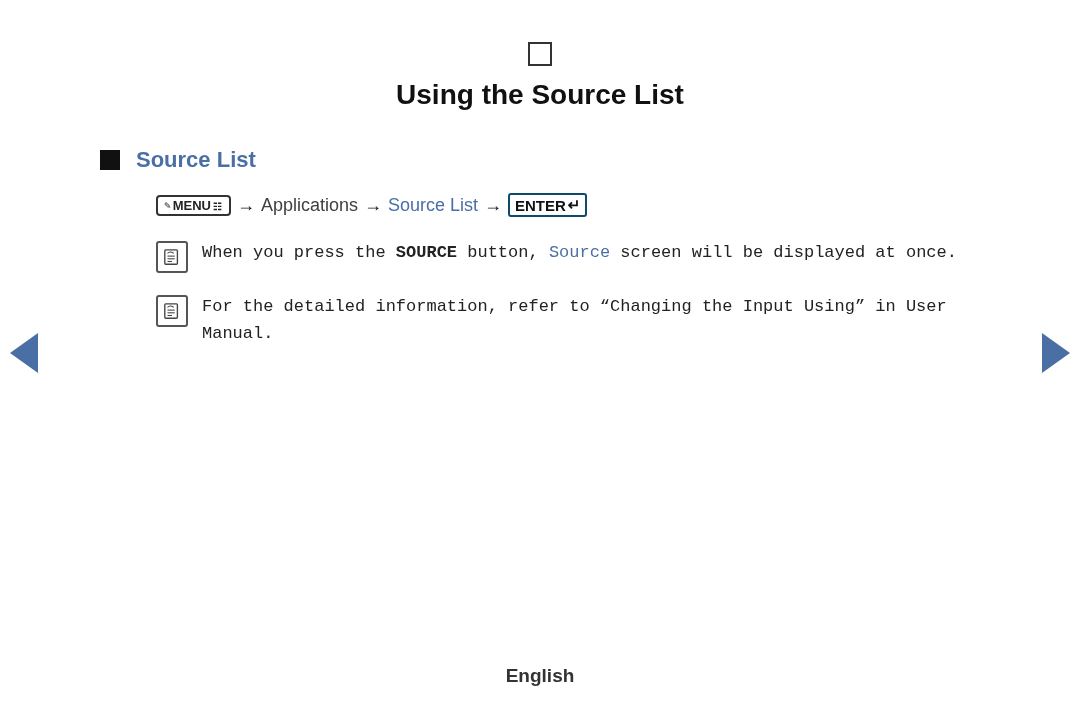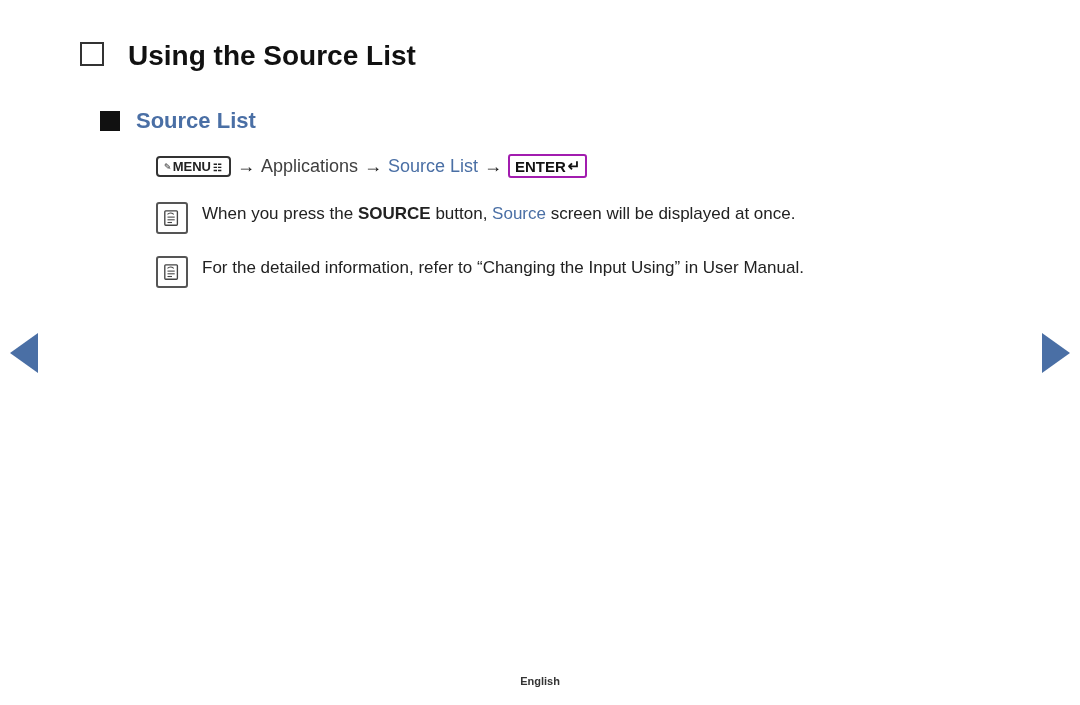--- a/index.html
+++ b/index.html
@@ -21,23 +21,24 @@
 
     .page-container {
       width: 1080px;
       height: 705px;
       position: relative;
       padding: 40px 80px 40px 80px;
     }
 
     .main-title {
       display: flex;
-      align-items: flex-start;
-      gap: 24px;
+      align-items: center;
+      gap: 15px;
       margin-bottom: 36px;
+      flex-direction: column;
     }
 
     .checkbox-icon {
       width: 24px;
       height: 24px;
       border: 2px solid #333;
       display: inline-block;
       flex-shrink: 0;
       position: relative;
       top: 2px;
@@ -83,31 +84,32 @@
 
     .arrow {
       margin: 0 6px;
       font-weight: bold;
       color: #111;
     }
 
     .enter-icon {
       display: inline-flex;
       align-items: center;
-      border: 2px solid #a21caf;
+      border: 2px solid #0c4a6e;
       border-radius: 3px;
       padding: 1px 5px;
       font-size: 15px;
       font-weight: bold;
       color: #111;
       gap: 2px;
     }
 
     .note-items {
       margin-left: 56px;
+      font-family: Liberation Mono, monospace;
     }
 
     .note-item {
       display: flex;
       align-items: flex-start;
       gap: 14px;
       margin-bottom: 20px;
     }
 
     .note-icon {
@@ -169,21 +171,21 @@
       border-top: 20px solid transparent;
       border-bottom: 20px solid transparent;
       border-left: 28px solid #4a6fa5;
     }
 
     .footer {
       position: absolute;
       bottom: 18px;
       left: 50%;
       transform: translateX(-50%);
-      font-size: 11px;
+      font-size: 19px;
       font-weight: bold;
       color: #333;
     }
 
     .menu-key {
       display: inline-flex;
       align-items: center;
       border: 2px solid #333;
       border-radius: 4px;
       padding: 1px 6px;

